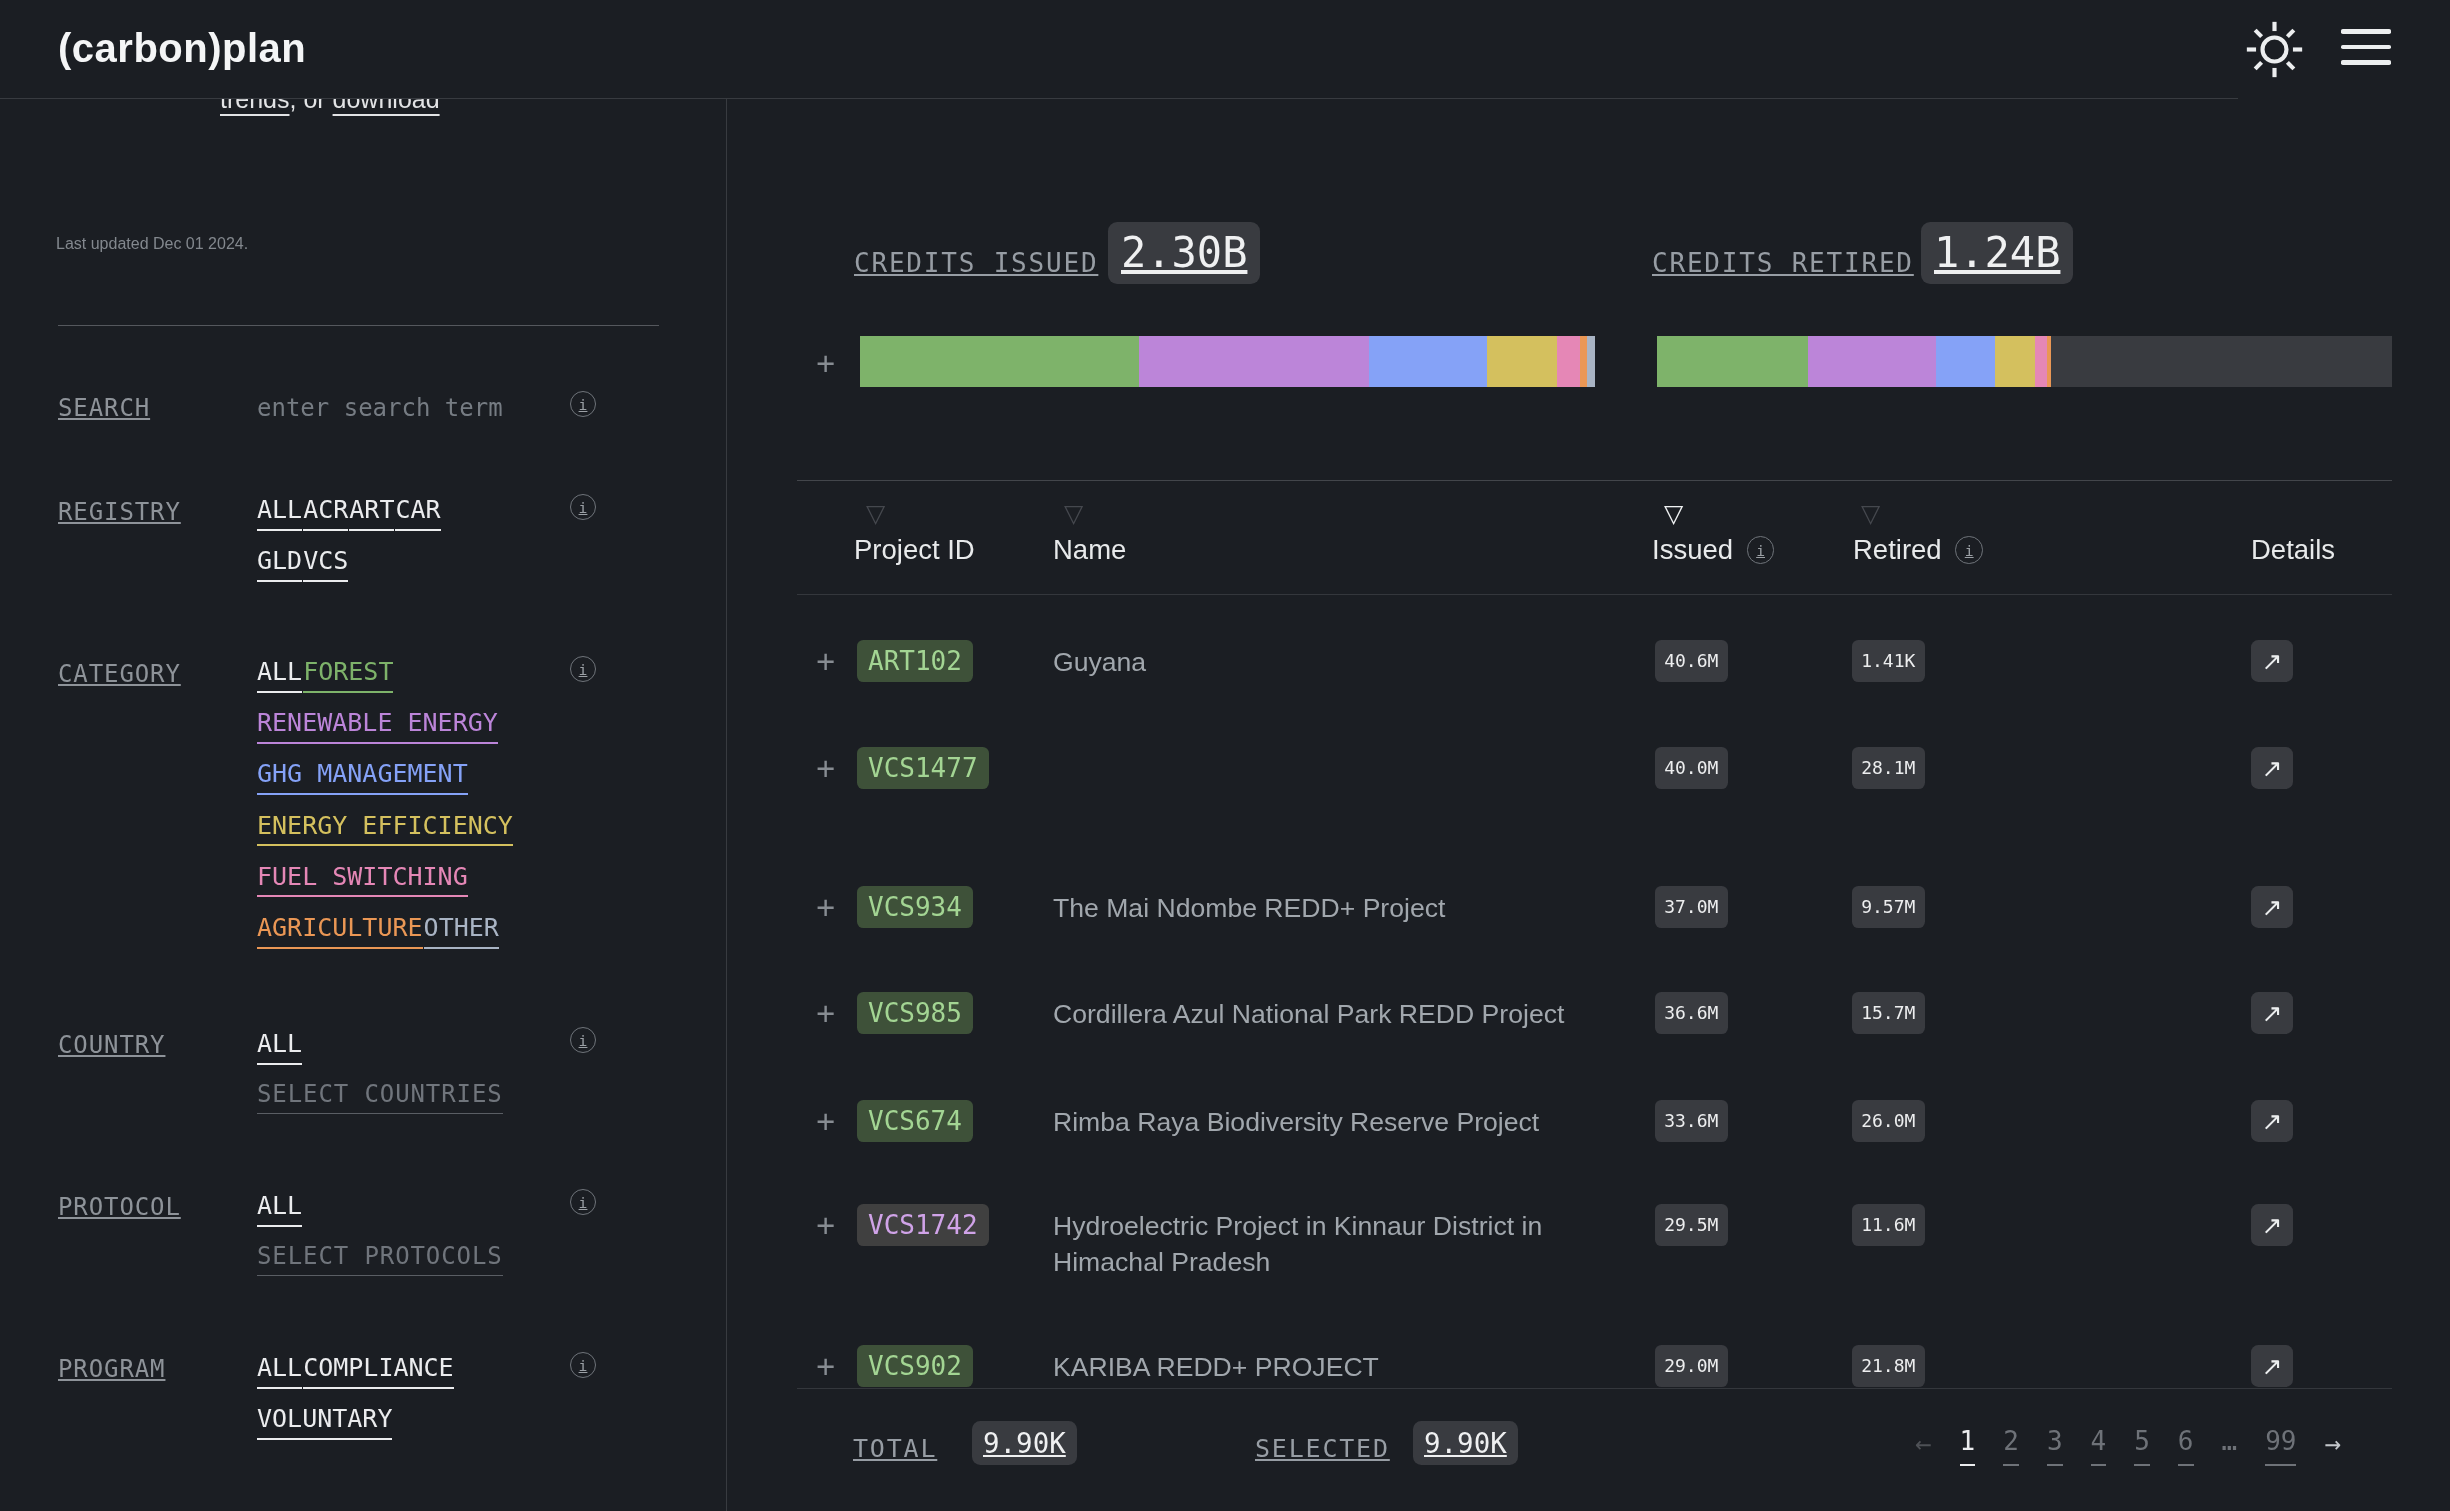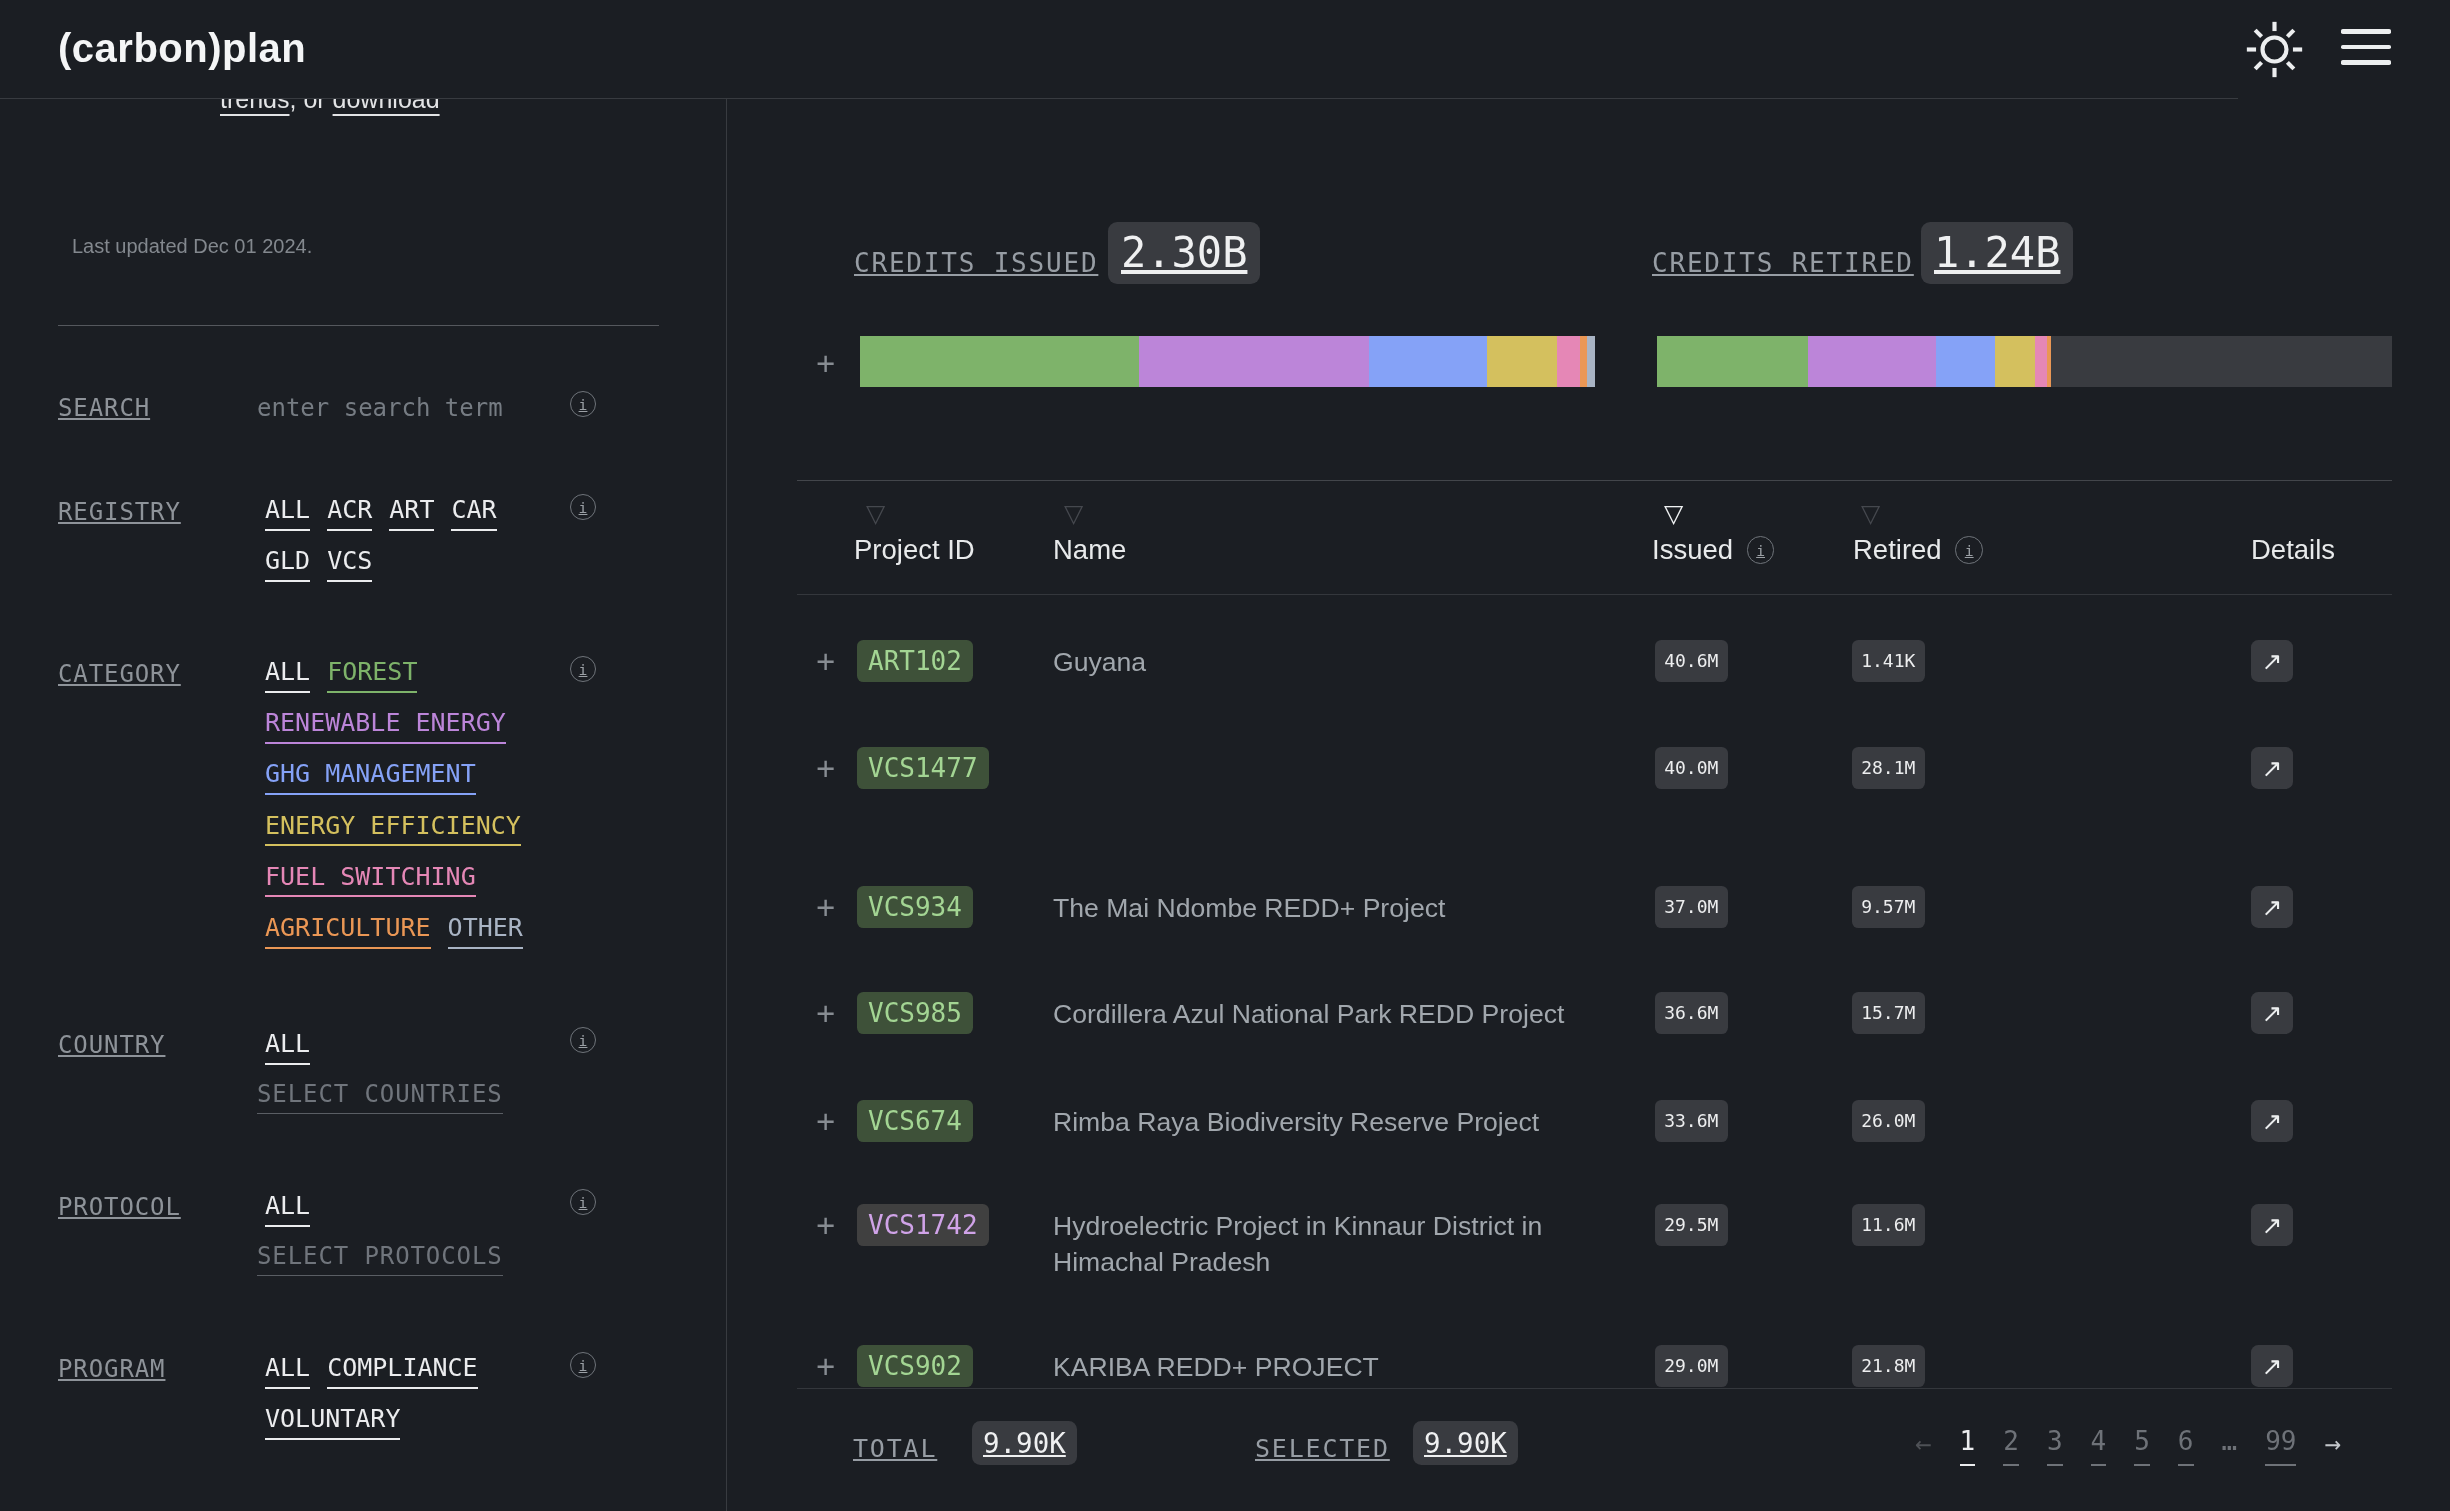--- a/index.html
+++ b/index.html
@@ -14,29 +14,29 @@
   .sun{position:absolute;left:2245px;top:20px;width:59px;height:59px;cursor:pointer;}
   .burger{position:absolute;left:2341px;top:29px;width:50px;height:42px;cursor:pointer;}
   .burger span{position:absolute;left:0;width:50px;height:4.6px;background:#eceeef;border-radius:1.8px;}
   .burger span:nth-child(1){top:0;} .burger span:nth-child(2){top:15.6px;} .burger span:nth-child(3){top:31px;}
 
   
   .sidebar{position:absolute;left:0;top:99px;width:727px;height:1412px;border-right:0.9px solid #383b40;overflow:hidden;}
   .clipline{position:absolute;left:220px;top:-19px;font-size:25px;line-height:39px;color:#e2e3e5;white-space:nowrap;}
   .clipline u,.intro u{text-decoration-thickness:1.8px;text-underline-offset:5.5px;}
   .intro{position:absolute;left:58px;top:11px;width:569px;font-size:25px;line-height:39px;color:#e2e3e5;}
-  .updated{position:absolute;left:72px;top:136px;font-size:20px;color:#83888e;}
+  .updated{position:absolute;left:56px;top:136px;font-size:16px;color:#83888e;}
   .side-hr{position:absolute;left:58px;top:226px;width:601px;height:0;border-top:0.9px solid #55585d;}
 
   .f-label{position:absolute;left:58px;font-size:24px;letter-spacing:0.9px;color:#8e9399;}
   .f-ctl{position:absolute;left:257px;}
   .info{display:inline-flex;align-items:center;justify-content:center;width:26px;height:26px;
         border:1.8px solid #6f747a;border-radius:50%;color:#9ba0a5;font-size:14.7px;cursor:pointer;flex:0 0 auto;}
   .info.abs{position:absolute;left:570px;}
-  .optrow{display:flex;gap:17px;margin-bottom:15.6px;margin-left:8px;}
+  .optrow{display:flex;gap:1px;margin-bottom:15.6px;}
   .opt{font-family:"DejaVu Sans Mono",monospace;font-size:25px;color:#ebecee;padding-bottom:4.6px;
        border-bottom:2.3px solid currentColor;cursor:pointer;white-space:nowrap;}
   .ghost{font-family:"DejaVu Sans Mono",monospace;font-size:24px;letter-spacing:0.9px;color:#70757c;
          padding-bottom:4.6px;border-bottom:1.8px solid #5a5e64;cursor:pointer;display:inline-block;}
   .placeholder{font-family:"DejaVu Sans Mono",monospace;font-size:24px;color:#767c83;}
 
   
   .main{position:absolute;left:727px;top:99px;width:1723px;height:1412px;}
   .stat-label{position:absolute;font-size:26px;letter-spacing:1.8px;color:#979da4;}
   .stat-badge{position:absolute;height:62px;background:#393b40;border-radius:9.2px;color:#eff0f1;

